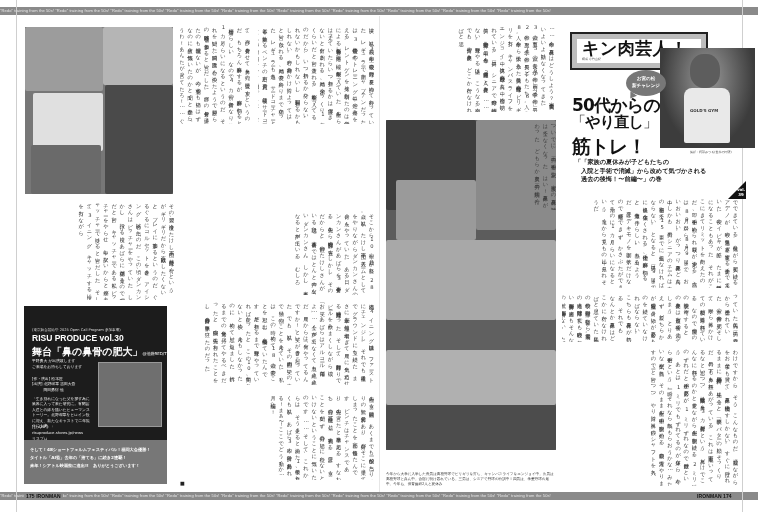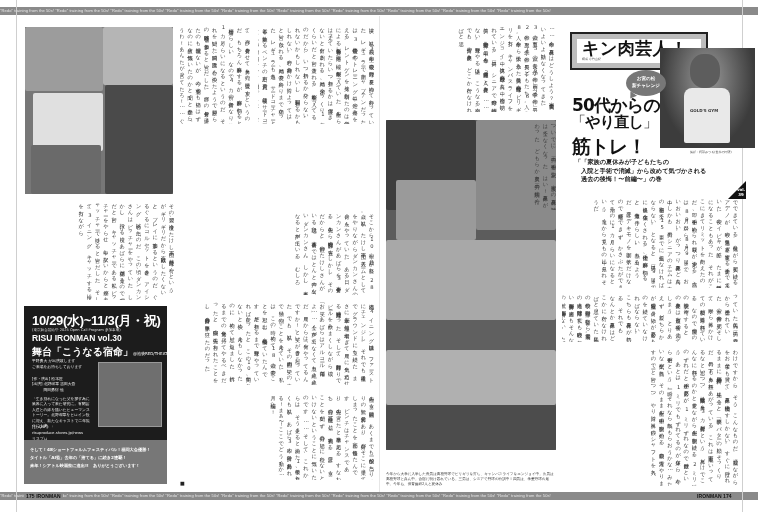--- a/index.html
+++ b/index.html
@@ -99,25 +99,24 @@
 
 <div class="vcol" style="left:180px;top:24px;width:72px;height:100px;">て、再び骨折させて鼻を元の位置に戻すというのだ。もちろん麻酔をするが、麻酔が切れると相当痛いらしい。なので4カ所の骨折となり全治1カ月くらいになるというのだ。それを聞いた瞬間、次男は心を決めたようで翌日からの野球合宿に参加すると言いだした。再びの骨折を嫌ったのも無理はないが、今の状態でも痛いはずなのに何故？怯気づいたのかと聞くと全然から「違うわ！あんたが言ってたろ！」……ぐっ！それだ！…本意過ぎて何のことやらと思ったがすぐに思い出した。……そう。私が言ったことだった。</div>
 <div class="vcol" style="left:258px;top:24px;width:118px;height:100px;">実は、私は高校3年生の最後の野球の夏を諦めて終わっていた。レギュラーで副キャプテンだった私は、3年最後の冬のトレーニング中に足の痛みを覚える。レントゲンを撮り判明したのは疲労による亀裂骨折。両足に縦に亀裂が入っていた。先生からは走っていたらいつ折れるかは保証できないと釘を刺される。結局、全治ざっくり1年くらいだと言い渡される。亀裂が入ってるのだから、いつ折れるか分からない。折れないかもしれないし、明日折れるかもしれない。君の負荷のかけ方によっては、と言い放たれる。結局、夏の終わりまで痛かった。レギュラーも逃も、サードコーチャーと伝令と鼓舞するベンチの声出し要員だ。最後はサードコーチャー中に肩を回しすぎて脱臼までした。全て、足のせいにして諦めたのだ。でも、足は折れなかった。果たして、ホントに折れたのか疑問だ。だけど痛かったから、仕方ないと諦めた18歳の夏。</div>
 <div class="vcol" style="left:24px;top:200px;width:152px;height:100px;">その翌日、今度はたけし軍団の草野球に行くという。人数がギリギリだから不戦敗はしたくないと、プレイに参加するというのだ。ぐるぐるにコルセットを巻き、アイシング。試合に出たのだ。この頃、ダンカンさんはピッチャーをやっていた。しかし、投げる度にあばらに激痛が走るので無理だと言い、キャッチャーである私にピッチャーをやらせ、申し訳ないからと俺がキャッチャーで受けると言いだした。そして、3イニング。キャッチする度に悶絶を打ちながら</div>
 <div class="vcol" style="left:180px;top:210px;width:196px;height:85px;">そこから10年の月日が経ち、28歳。私は、たけし軍団で芸人チームとして野球をやりながらダンカンさんの付き人をやっていた。ある日、ダンカンさんがあばらを3本骨折する。先生から絶対安静の宣告。しかし、その翌日仕事だからと、師匠のたけしさんがいる現場へ。本番前まではとんと声の出ないダンカンさん。しかし、本番になると声が出ている。むしろ、</div>
 <div class="vcol" style="left:180px;top:300px;width:196px;height:85px;">流石に4イニング以降は、ファーストにチェンジし、それでも最後までグラウンドに立ち続けた。まさに先輩が無理に出場すぎて周りに気を遣わせる迷惑野球だった。そして、野球終わりでビールを飲みまくしながら僕に、「お笑、あばらはアルコール消毒だよ」……全く声が出てなくて息も絶え絶えだ。周りからは「何をやってるんですか！」と笑いが巻き起こっていた。でも、私は、その周囲の笑いの中で独り別のことを考えていた。私は、この時、初めて18歳の夏のことを思い出し、心底後悔していたんです。足が折れるまで野球をやっていれば良かったと。この10年間、仕方ないと決め、考えもしなかったのに、初めて思い返しました。折れるまでの覚悟を持ってやるべきだったと。病院の先生に言われたことを信用し、自分自身の限界を狂ったのだった。</div>
 <div class="vcol" style="left:180px;top:392px;width:196px;height:88px;">先生の言う範囲は、あくまでも一般的な当たり障りの無い見解であり、自分がそこに乗ってしまったことを完全に後悔したんです。ピンチはチャンスであり、先生の言ったと基準を超える。すなわち、自分の可能性を信じ、挑戦する。要は、言うことを聞かず、自分の思いに従わないといけないということに気づいたのです。……そして、これからは、そう生きると決めた1年後、奇しくも私は、あばら3本の骨折に見舞われる！まぁ〜！ここでどう動くか…次月！後編へ！</div>
 <div style="position:absolute;left:180px;top:480px;font-size:5px;color:#222;">■</div>
 
 <div id="promo">
-  <div class="date">10/29(水)~11/3(月・祝)</div>
   <div class="sub">(東京舞台芸術祭 2025 Open Call Program 参加事業)</div>
-  <div class="title">RISU IRONMAN vol.30</div>
+  <div class="title">RISU PRODUCE vol.30</div>
   <div class="stage">
-    <span>舞台</span><span>「こうなる宿命」</span><small>@池袋RED/THEATER</small>
+    <span>舞台</span><span>「鼻の鼻骨の肥大」</span><small>@池袋RED/THEATER</small>
   </div>
   <div class="small-text" style="top:52px;width:70px;">平野勇大 が出演致します</div>
   <div class="small-text" style="top:58px;width:70px;">ご来場をお待ちしております</div>
   <div class="small-text" style="top:70px;white-space:pre-line;">[作・演出] 松本匠
 [出演] 北野瑠華 吉田大吾
 　　　岡田勇樹 他</div>
   <div class="small-text" style="top:90px;">「生き別れになった父を探す為に業界に入って来た研究に。有閑芸人達との絆を描いたヒューマンストーリー。北野瑠華をヒロイン役に迎え、新たなキャストで二年振りに上演。」</div>
   <div class="small-text" style="top:118px;">[公式HP]</div>
   <div class="small-text" style="top:124px;">risuproduce.stores.jp/news</div>
   <div class="small-text" style="top:130px;">リスプロ</div>

